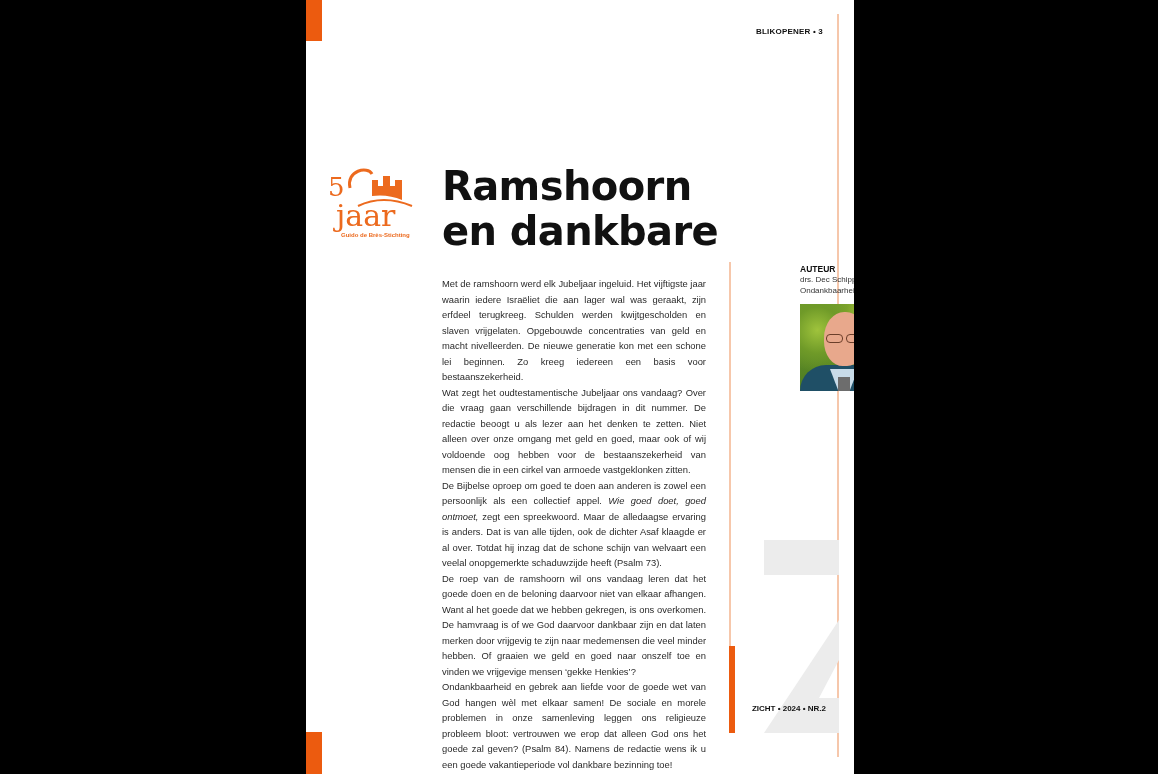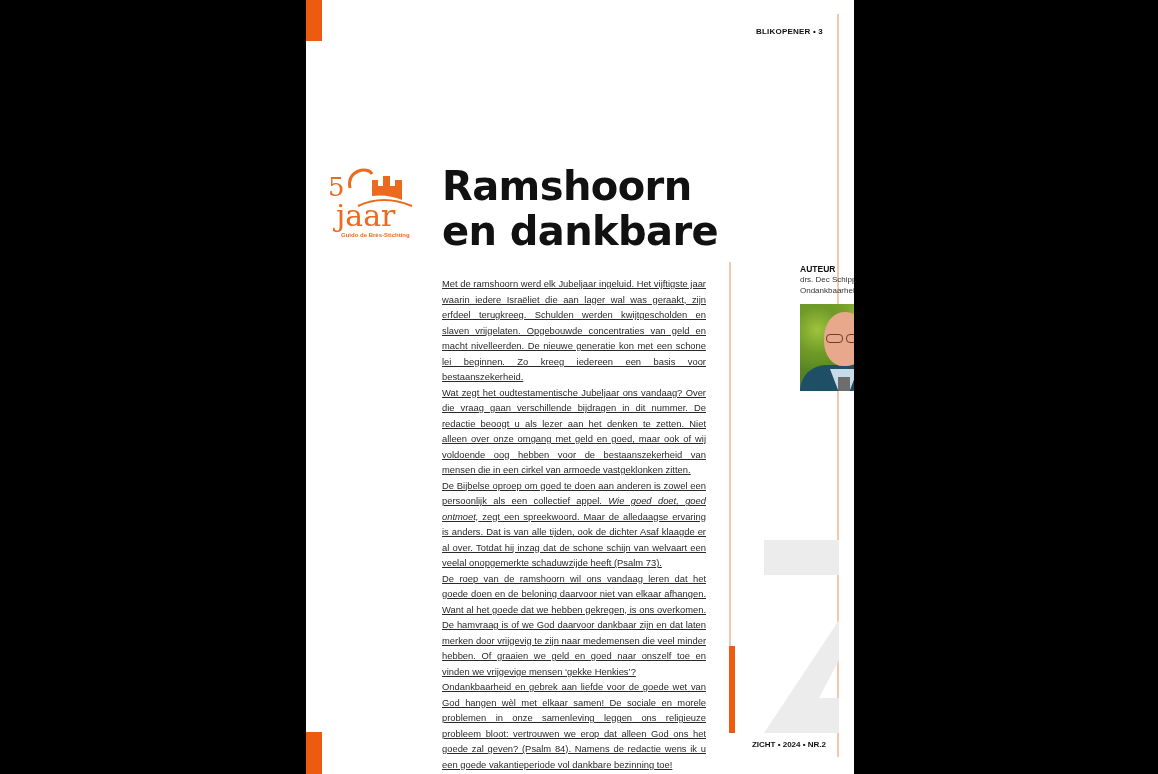--- a/index.html
+++ b/index.html
@@ -5,27 +5,27 @@
   html, body { margin:0; padding:0; }
   body { width:1158px; height:774px; background:#000; position:relative; overflow:hidden; font-family:"Liberation Sans", sans-serif; }
   .page { position:absolute; left:306px; top:0; width:548px; height:774px; background:#fff; overflow:hidden; }
   .orange-tab { position:absolute; left:0; width:16px; background:#ec5b0f; }
   .orange-tab.top { top:0; height:41px; }
   .orange-tab.bottom { top:732px; height:42px; }
   .rule-right { position:absolute; left:531px; top:14px; width:2px; height:743px; background:#f6c7ab; }
   .rule-mid { position:absolute; left:423px; top:262px; width:2px; height:470px; background:#f6c7ab; }
   .rule-mid-accent { position:absolute; left:423px; top:646px; width:6px; height:87px; background:#ec5b0f; }
   .running-head { position:absolute; top:27px; left:417px; width:100px; text-align:right; font-size:8px; font-weight:bold; color:#111; letter-spacing:0.2px; }
-  .running-foot { position:absolute; top:740px; left:420px; width:100px; text-align:right; font-size:8px; font-weight:bold; color:#111; }
+  .running-foot { position:absolute; top:704px; left:420px; width:100px; text-align:right; font-size:8px; font-weight:bold; color:#111; }
   .logo { position:absolute; left:22px; top:166px; width:92px; height:76px; }
   .logo-sub { position:absolute; left:13px; top:66px; font-size:6px; font-weight:bold; color:#ec6a1e; white-space:nowrap; }
   .title { position:absolute; left:136px; top:164px; margin:0; font-size:40px; line-height:45px; font-weight:bold; color:#111; letter-spacing:-0.6px; font-family:"DejaVu Sans", sans-serif; }
   .title span { display:block; }
   .body-text { position:absolute; left:136px; top:276px; width:264px; font-size:9.4px; line-height:15.5px; color:#2a2a2a; text-align:justify; }
-  .body-text p { margin:0;text-decoration:underline; }
+  .body-text p { margin:0; }
   .sidebar { position:absolute; left:457px; top:264px; width:92px;margin-left:37px; }
   .author-label { font-size:8.5px; font-weight:bold; color:#111; }
   .author-name, .author-role { font-size:8px; color:#333; line-height:11px; }
   .author-photo { margin-top:8px; width:87px; height:87px; position:relative; overflow:hidden;
     background: radial-gradient(circle at 20% 30%, #9fc33c 0, #6f9a28 25%, transparent 45%),
                 radial-gradient(circle at 85% 20%, #c3d64a 0, #7fa52c 30%, transparent 55%),
                 linear-gradient(#6d9a2a, #4f7d22); }
   .photo-head { position:absolute; left:24px; top:8px; width:42px; height:54px; border-radius:48% 48% 45% 45%; background:#e8a88c; }
   .photo-glasses { position:absolute; left:22px; top:30px; width:46px; height:10px; }
   .photo-glasses i { position:absolute; top:0; width:17px; height:9px; border:1.5px solid #6b3e2a; border-radius:4px; box-sizing:border-box; }

